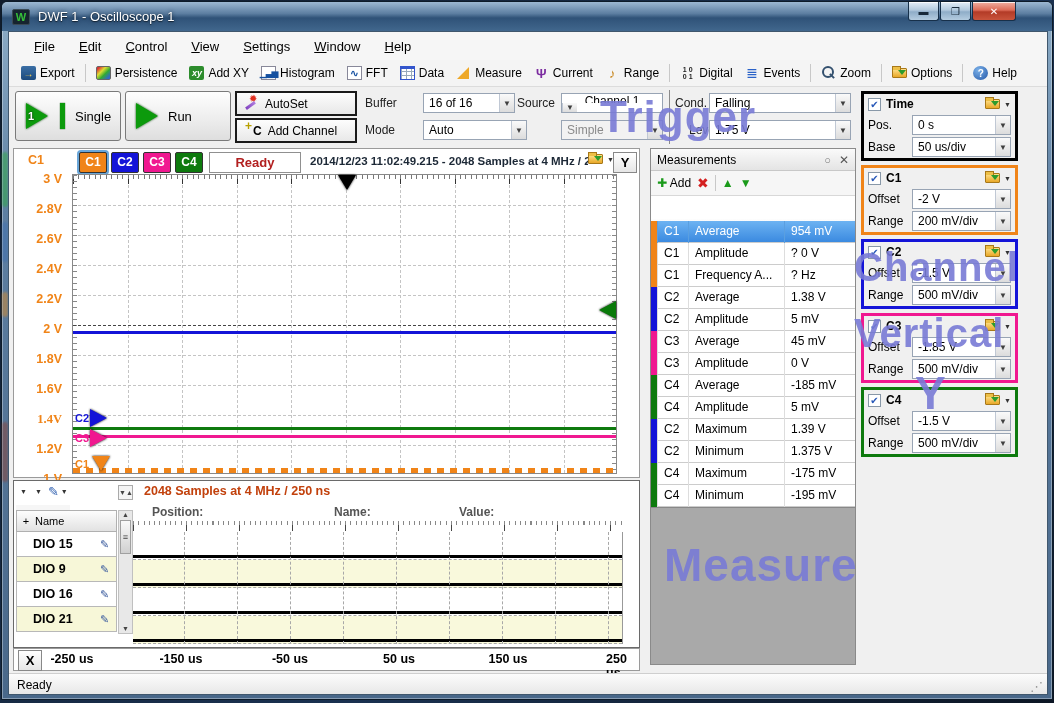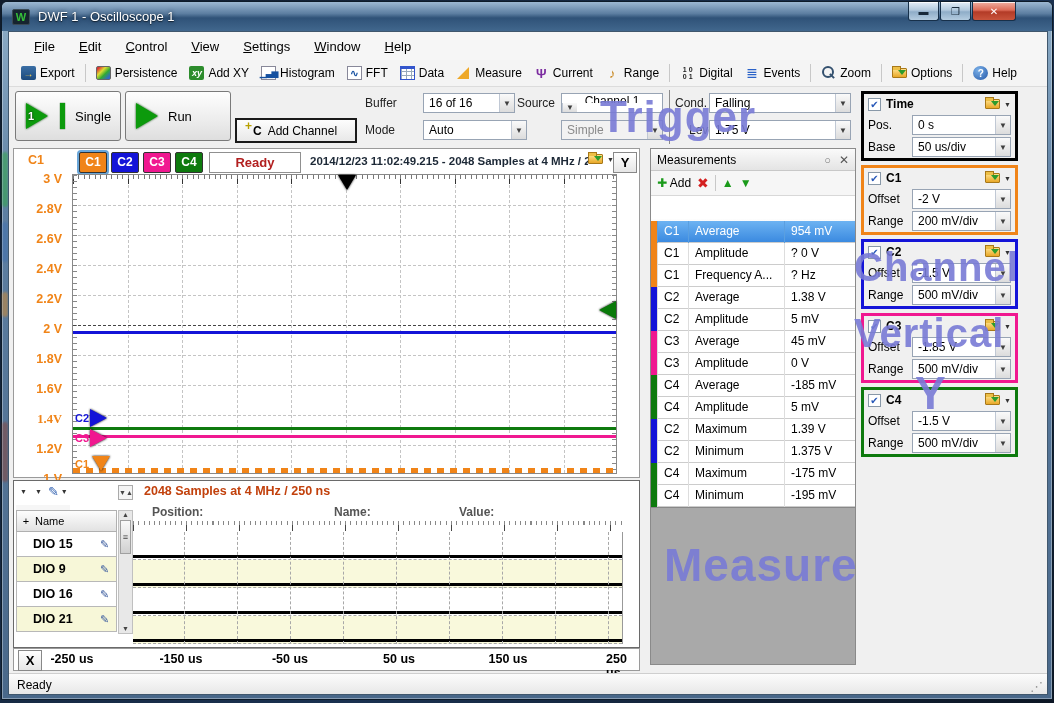--- a/index.html
+++ b/index.html
@@ -275,20 +275,24 @@
         <span class="tri-play">
             <span class="num1">1</span>
           </span>
         <span class="play-bar"></span>
         <span>Single</span>
       </div>
       <div class="bigbtn" style="left:116px;top:4px;">
         <span class="tri-play"></span>
         <span>Run</span>
       </div>
+      <div class="smallbtn" style="left:226px;top:4px;">
+        <span class="wand"></span>
+        <span>AutoSet</span>
+      </div>
       <div class="smallbtn" style="left:226px;top:31px;">
         <span class="addch">C</span>
         <span>Add Channel</span>
       </div>
 
       <span class="clabel" style="left:356px;top:9px;">Buffer</span>
       <div class="combo" style="left:414px;top:6px;width:92px;">
         <span class="combo-val">16 of 16</span>
         <span class="combo-btn">▼</span>
       </div>

